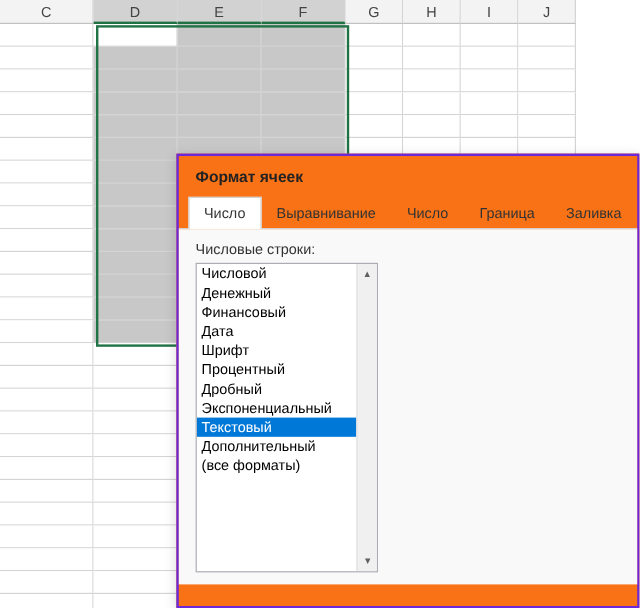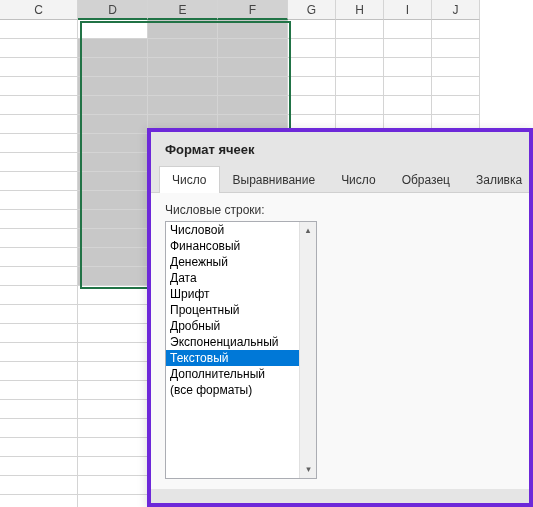--- a/index.html
+++ b/index.html
@@ -58,22 +58,22 @@
     border: 2px solid #217346;
     pointer-events: none;
   }
   
   .dialog {
     position: absolute;
     left: 147px;
     top: 128px;
     width: 386px;
     height: 379px;
-    background: #e5e5e5;
-    border: 4px solid #6d28d9;
+    background: #f97316;
+    border: 2px solid #6d28d9;
     box-shadow: 0 2px 10px rgba(0,0,0,0.15);
   }
   .dlg-title {
     padding: 10px 14px 8px 14px;
     font-size: 13px;
     font-weight: 600;
     color: #222;
   }
   .tabs {
     display: flex;
@@ -455,31 +455,31 @@
     </div>
   <div class="selection-border" id="selborder" style="left: 80px; top: 21px; width: 211px; height: 268px;"></div>
 </div>
 
 <div class="dialog">
   <div class="dlg-title">Формат ячеек</div>
   <div class="tabs" id="tabs">
       <div class="tab active">Число</div>
       <div class="tab">Выравнивание</div>
       <div class="tab">Число</div>
-      <div class="tab">Образец</div>
+      <div class="tab">Граница</div>
       <div class="tab">Заливка</div>
     </div>
   <div class="dlg-body">
     <div class="leftcol">
       <div class="label">Числовые строки:</div>
       <div class="listbox">
         <div class="listbox-inner" id="listbox-inner">
             <div class="lbitem">Числовой</div>
+            <div class="lbitem">Денежный</div>
             <div class="lbitem">Финансовый</div>
-            <div class="lbitem">Денежный</div>
             <div class="lbitem">Дата</div>
             <div class="lbitem">Шрифт</div>
             <div class="lbitem">Процентный</div>
             <div class="lbitem">Дробный</div>
             <div class="lbitem">Экспоненциальный</div>
             <div class="lbitem selected">Текстовый</div>
             <div class="lbitem">Дополнительный</div>
             <div class="lbitem">(все форматы)</div>
           </div>
         <div class="listbox-scrolltrack">

